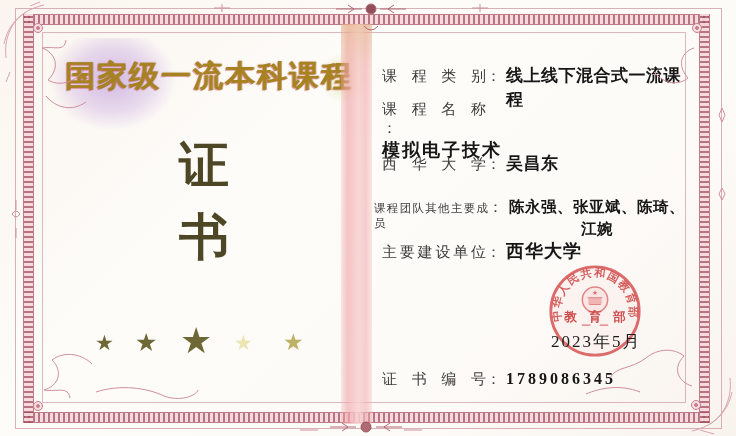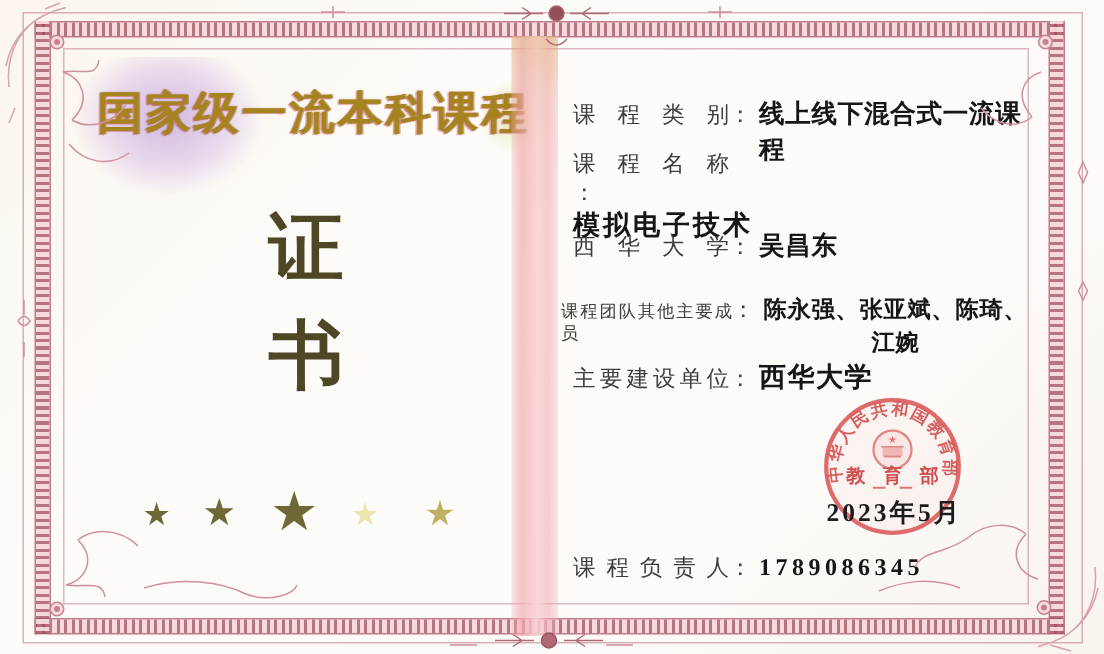--- a/index.html
+++ b/index.html
@@ -61,21 +61,21 @@
   .row.r4{top:196px;left:374px;}
   .row.r4 .label{width:114px;font-size:11.5px;}
   .row.r4 .value{font-size:15.5px;width:182px;text-align:center;}
   .row.r5{top:239px;}
   .row.r5 .value{font-size:18px;letter-spacing:1px;}
   .row.r6{top:368px;}
   .row.r6 .value{font-size:16px;letter-spacing:3px;}
   
   .seal{position:absolute;left:548px;top:264px;width:94px;height:94px;z-index:2;}
   .seal-date{position:absolute;left:551px;top:330px;z-index:4;
-    font-size:17px;font-weight:bold;color:#1b1b1b;letter-spacing:2px;}
+    font-size:17px;font-weight:normal;color:#1b1b1b;letter-spacing:2px;}
   .ornaments{position:absolute;left:0;top:0;z-index:4;pointer-events:none;}
 </style>
 </head>
 <body>
 
 <div class="stage">
 
   <div class="outer-line"></div>
   <div class="band h top"></div>
   <div class="band h bottom"></div>
@@ -115,21 +115,21 @@
     <span class="label">课程团队其他主要成员</span>
       <span class="colon">：</span>
       <span class="value">陈永强、张亚斌、陈琦、江婉</span>
   </div>
   <div class="row r5">
     <span class="label">主要建设单位</span>
       <span class="colon">：</span>
       <span class="value">西华大学</span>
   </div>
   <div class="row r6">
-    <span class="label">课程负责人</span>
+    <span class="label">证书编号</span>
       <span class="colon">：</span>
       <span class="value">1789086345</span>
   </div>
 
   <svg class="seal" viewBox="0 0 100 100">
     <circle cx="50" cy="50" r="47" fill="rgba(250,214,214,0.16)" stroke="#dd6b6b" stroke-width="3"></circle>
     <defs>
       <path id="arcPath" d="M 15.2 62.7 A 37 37 0 1 1 84.8 62.7" fill="none"></path>
     </defs>
     <text font-size="12" font-weight="bold" fill="#d55f5f" letter-spacing="1.5" font-family="Liberation Serif, serif">

